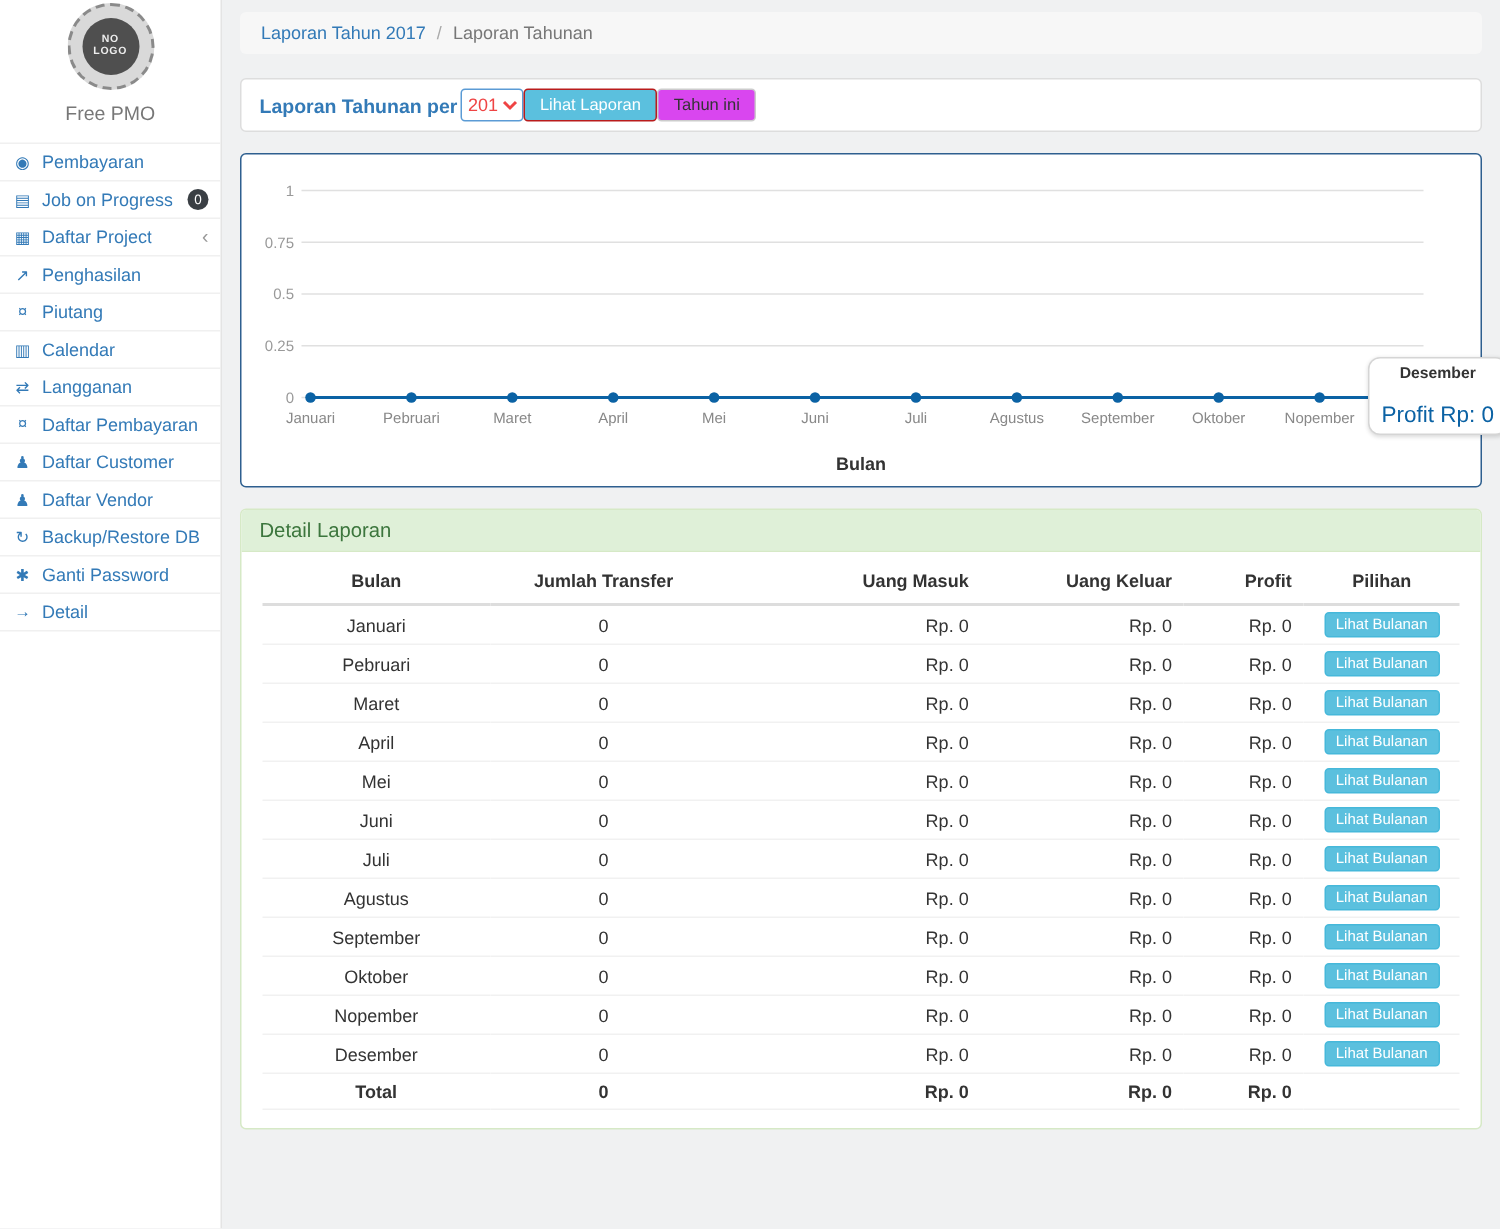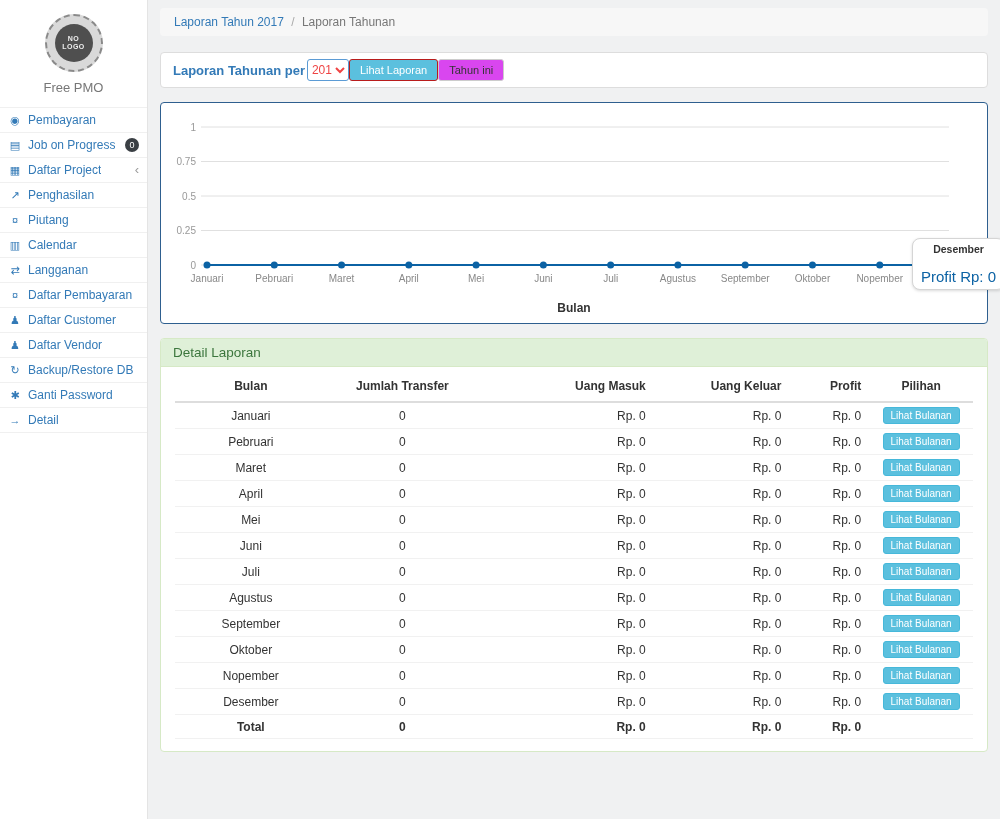--- a/index.html
+++ b/index.html
@@ -2,21 +2,21 @@
 <html><head>
 <meta charset="utf-8">
 <style>
   *{box-sizing:border-box;margin:0;padding:0;}
   html,body{width:1000px;}
   body{font-family:"Liberation Sans","DejaVu Sans",sans-serif;background:#f0f1f2;color:#333;}
   .app{display:flex;align-items:stretch;min-height:819px;}
 
   
   .sidebar{width:148px;background:#fff;border-right:1px solid #e4e4e4;flex-shrink:0;}
-  .logo-wrap{text-align:center;padding:14px 0 6px;}
+  .logo-wrap{text-align:center;padding:2px 0 6px;}
   .logo-ring{width:58px;height:58px;margin:0 auto;border-radius:50%;border:2px dashed #8a8a8a;background:#d9d9d9;display:flex;align-items:center;justify-content:center;}
   .logo-inner{width:38px;height:38px;border-radius:50%;background:#4f4f4f;color:#eee;font-size:7px;line-height:8px;font-weight:bold;letter-spacing:.5px;display:flex;align-items:center;justify-content:center;text-align:center;}
   .logo-inner span{display:inline-block;width:24px;}
   .brand{margin-top:8px;color:#777;font-size:13px;}
   .menu{margin-top:6px;border-bottom:1px solid #f0f0f0;}
   .nav-item{display:flex;align-items:center;gap:6px;height:25px;padding:4px 8px;border-top:1px solid #f0f0f0;color:#337ab7;text-decoration:none;font-size:12px;}
   .nav-icon{width:14px;text-align:center;font-size:11px;flex-shrink:0;color:#337ab7;}
   .nav-label{white-space:nowrap;overflow:hidden;}
   .nav-badge{margin-left:auto;background:#3a3f44;color:#fff;border-radius:50%;min-width:14px;height:14px;font-size:9px;line-height:14px;text-align:center;padding:0 1px;}
   .nav-chevron{margin-left:auto;color:#999;font-size:13px;line-height:12px;}

